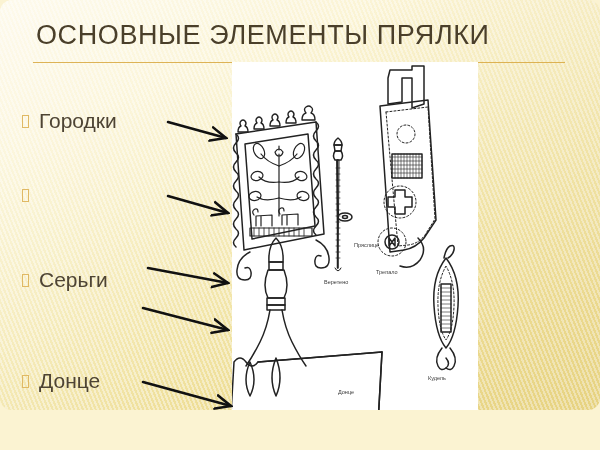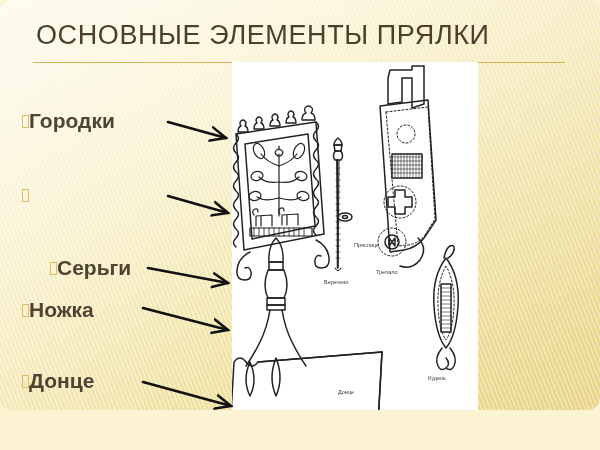--- a/index.html
+++ b/index.html
@@ -71,22 +71,22 @@
     opacity: 0.9;
   }
 
   
   .bullet-item {
     position: absolute;
     left: 22px;
     height: 26px;
     display: flex;
     align-items: center;
+    gap: 10px;
     white-space: nowrap;
-    font-weight: bold;
   }
   .bullet-glyph {
     display: inline-block;
     width: 7px;
     height: 13px;
     border: 1.4px solid #e0b964;
     box-sizing: border-box;
     flex: 0 0 auto;
   }
   .bullet-label {
@@ -131,29 +131,25 @@
 
   <div class="bullet-item" style="top:108px;">
     <span class="bullet-glyph"></span>
     <span class="bullet-label">Городки</span>
   </div>
 
   <div class="bullet-item" style="top:182px;">
     <span class="bullet-glyph"></span>
   </div>
 
-  <div class="bullet-item" style="top:255px;padding-left:28px;">
+  <div class="bullet-item" style="top:267px;">
     <span class="bullet-glyph"></span>
     <span class="bullet-label">Серьги</span>
   </div>
 
-  <div class="bullet-item" style="top:297px;">
-    <span class="bullet-glyph"></span>
-    <span class="bullet-label">Ножка</span>
-  </div>
 
   <div class="bullet-item" style="top:368px;">
     <span class="bullet-glyph"></span>
     <span class="bullet-label">Донце</span>
   </div>
 
   <div id="panel">
     <svg width="246" height="388" viewBox="0 0 246 388" xmlns="http://www.w3.org/2000/svg">
       <g fill="none" stroke="#222" stroke-width="1.5" stroke-linejoin="round" stroke-linecap="round">
 

